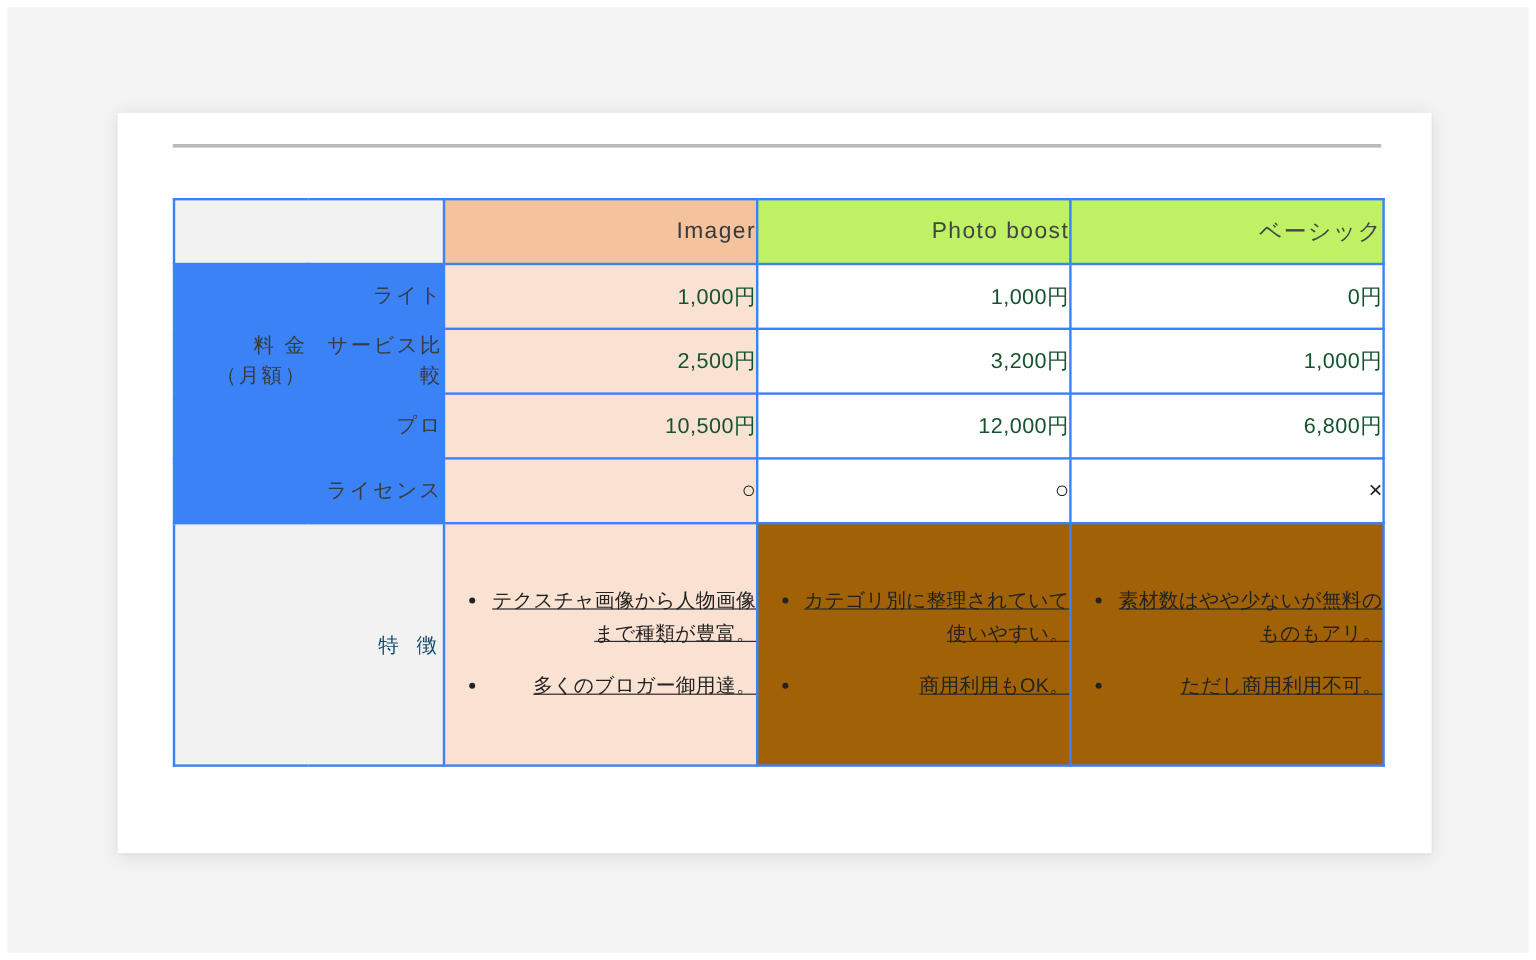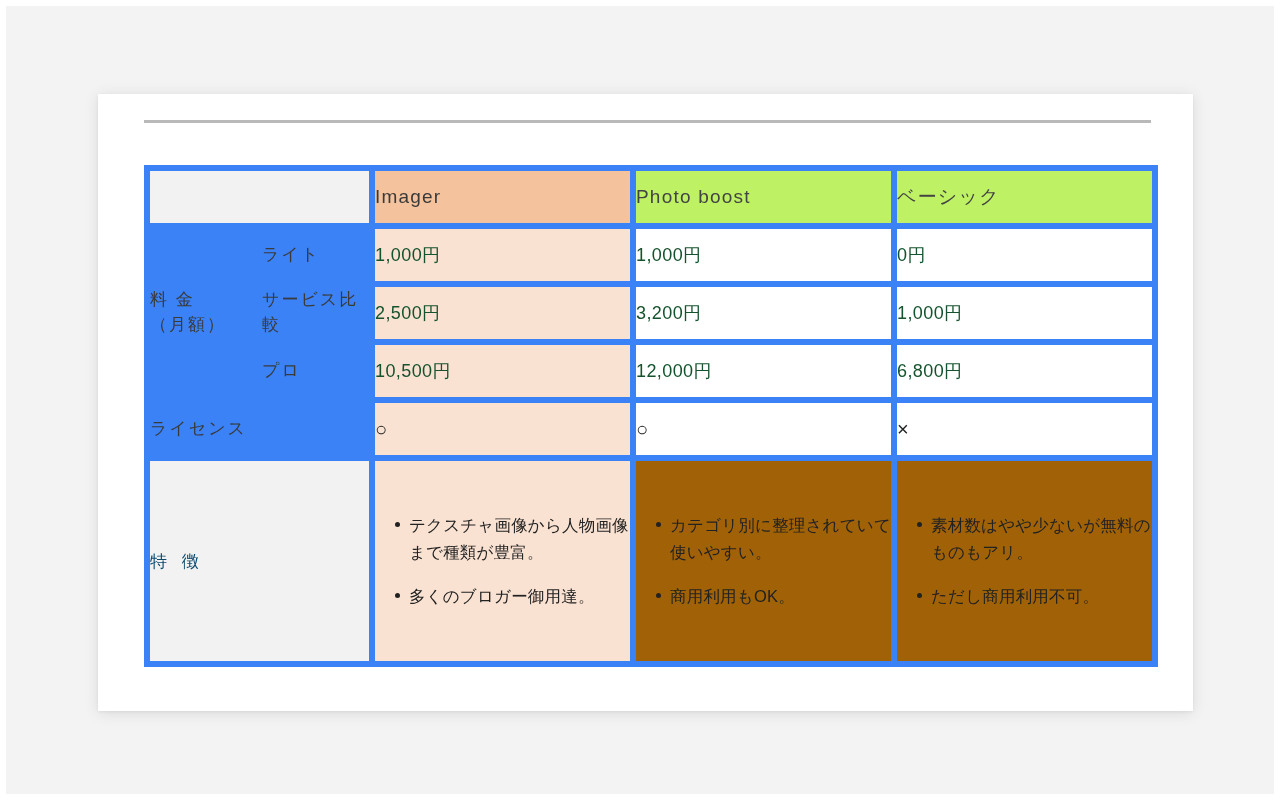--- a/index.html
+++ b/index.html
@@ -53,23 +53,23 @@
     margin-bottom: 42px;
   }
   table.compare {
     border-collapse: collapse;
     table-layout: fixed;
     width: 1007px;
     font-size: 17px;
     color: #2b2b2b;
   }
   table.compare td, table.compare th {
-    border: 6px solid #3b82f6;
+    border: 2px solid #3b82f6;
     padding: 0;
-    text-align: left;
+    text-align: right;
     vertical-align: middle;
     font-weight: normal;
   }
   .col-label    { width: 112px; }
   .col-sublabel { width: 113px; }
   .col-svc      { width: 261px; }
 
   
   .hdr-empty {
     background: #f2f2f2;
@@ -122,20 +122,21 @@
     text-align: left;
     vertical-align: middle;
     padding: 16px 18px 16px 10px;
     height: 200px;
   }
   td.features.is-highlight { background: #fae2d2; }
   td.features ul {
     margin: 0;
     padding: 0 0 0 20px;
     list-style: none;
+    text-decoration: underline;
   }
   td.features li {
     position: relative;
     font-size: 16.5px;
     line-height: 1.62;
     color: #222222;
     margin-bottom: 18px;
     padding-left: 14px;
     letter-spacing: 0.2px;
   }

